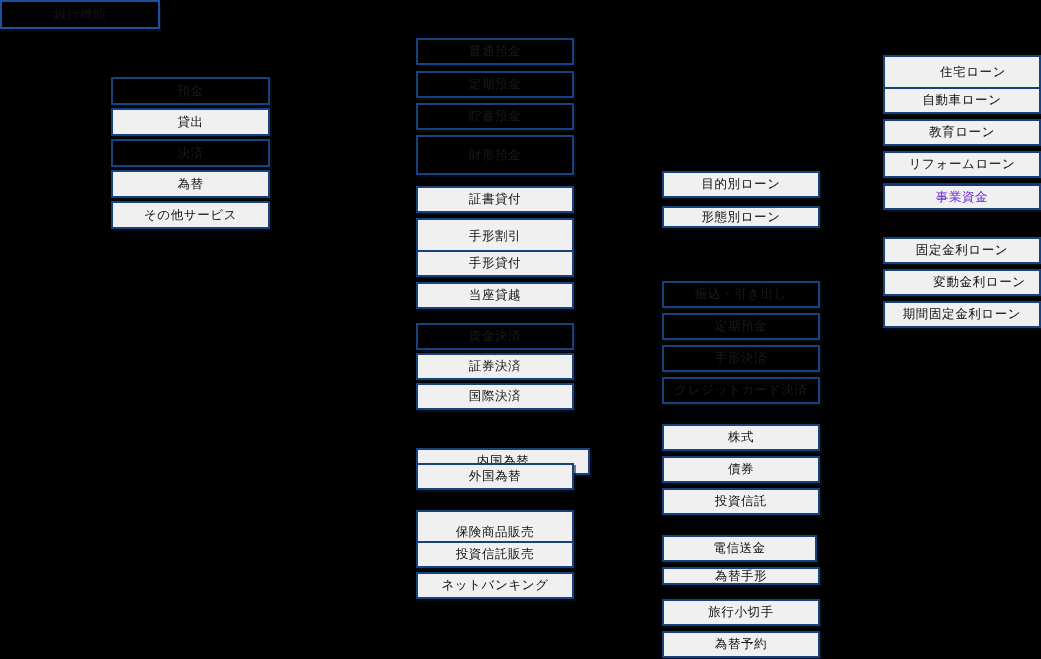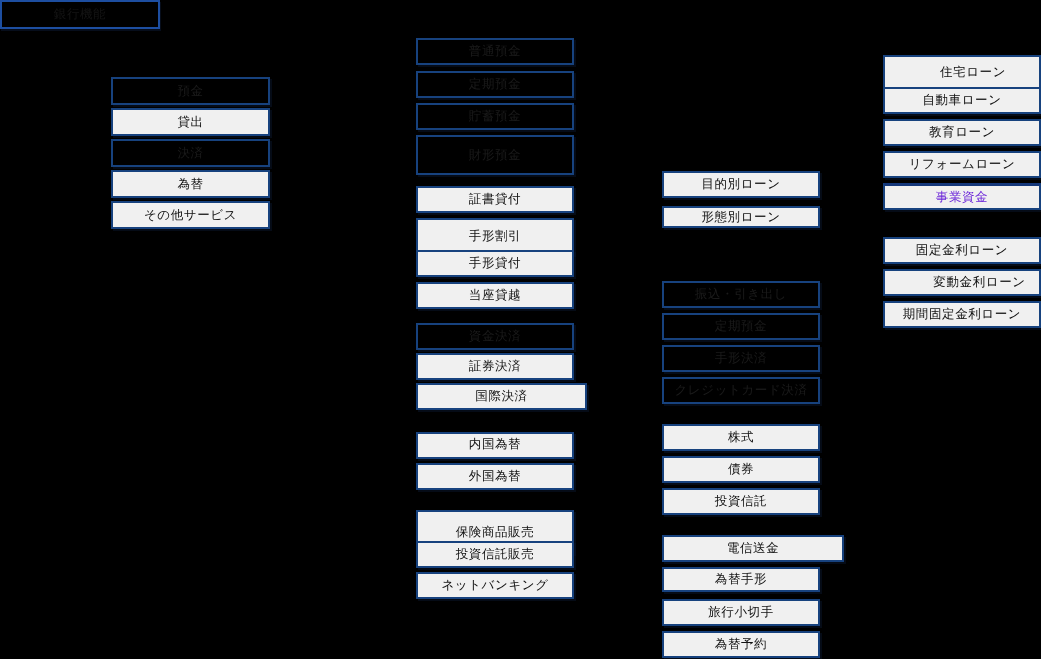--- a/index.html
+++ b/index.html
@@ -104,24 +104,24 @@
     </div>
     <div class="node light" style="left: 416px; top: 282px; width: 158px; height: 27px;">
       <span>当座貸越</span>
     </div>
     <div class="node dark" style="left: 416px; top: 323px; width: 158px; height: 27px;">
       <span>資金決済</span>
     </div>
     <div class="node light" style="left: 416px; top: 353px; width: 158px; height: 27px;">
       <span>証券決済</span>
     </div>
-    <div class="node light" style="left: 416px; top: 383px; width: 171px; height: 27px;">
+    <div class="node light" style="left: 416px; top: 383px; width: 158px; height: 27px;">
       <span>国際決済</span>
     </div>
-    <div class="node light" style="left: 416px; top: 432px; width: 158px; height: 27px; font-family: Liberation Mono, monospace;">
+    <div class="node light" style="left: 416px; top: 448px; width: 174px; height: 27px;">
       <span>内国為替</span>
     </div>
     <div class="node light" style="left: 416px; top: 463px; width: 158px; height: 27px;">
       <span>外国為替</span>
     </div>
     <div class="node light" style="left: 416px; top: 510px; width: 158px; height: 44px;">
       <span>保険商品販売</span>
     </div>
     <div class="node light" style="left: 416px; top: 541px; width: 158px; height: 27px;">
       <span>投資信託販売</span>
@@ -149,24 +149,24 @@
     </div>
     <div class="node light" style="left: 662px; top: 424px; width: 158px; height: 27px;">
       <span>株式</span>
     </div>
     <div class="node light" style="left: 662px; top: 456px; width: 158px; height: 27px;">
       <span>債券</span>
     </div>
     <div class="node light" style="left: 662px; top: 488px; width: 158px; height: 27px;">
       <span>投資信託</span>
     </div>
-    <div class="node light" style="left: 662px; top: 535px; width: 182px; height: 27px;">
+    <div class="node light" style="left: 662px; top: 535px; width: 155px; height: 27px;">
       <span>電信送金</span>
     </div>
-    <div class="node light" style="left: 662px; top: 567px; width: 158px; height: 25px;">
+    <div class="node light" style="left: 662px; top: 567px; width: 158px; height: 18px;">
       <span>為替手形</span>
     </div>
     <div class="node light" style="left: 662px; top: 599px; width: 158px; height: 27px;">
       <span>旅行小切手</span>
     </div>
     <div class="node light" style="left: 662px; top: 631px; width: 158px; height: 27px;">
       <span>為替予約</span>
     </div>
     <div class="node light" style="left: 883px; top: 55px; width: 158px; height: 35px; padding-left: 22px;">
       <span>住宅ローン</span>

